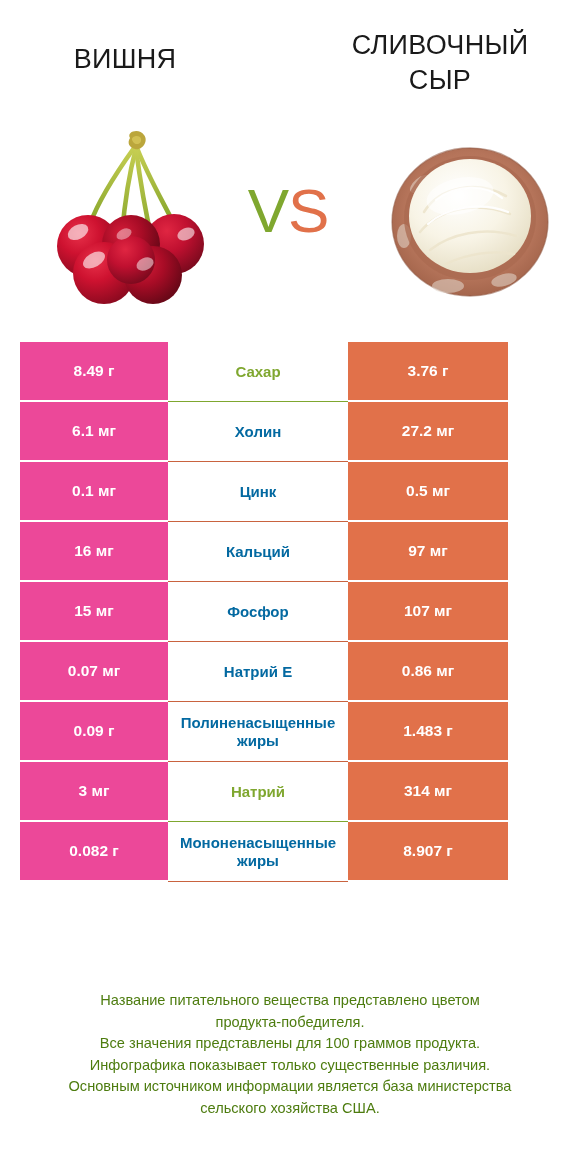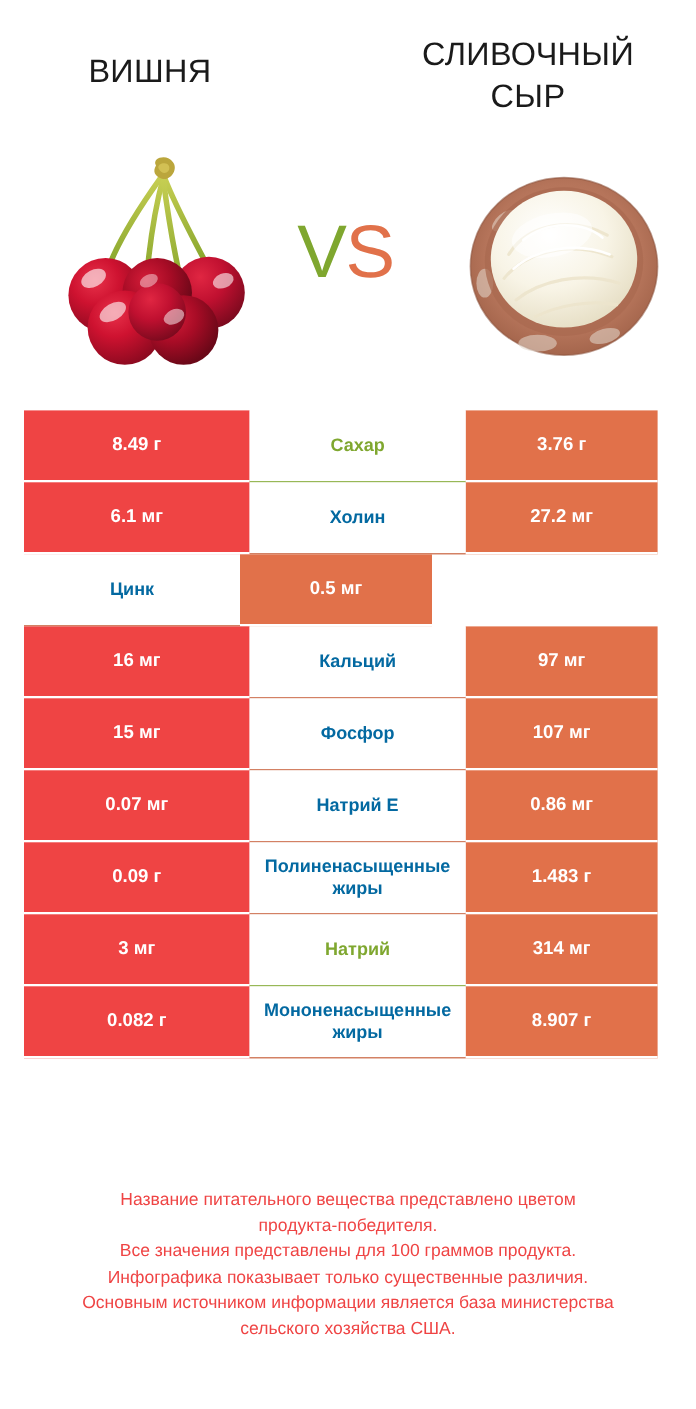--- a/index.html
+++ b/index.html
@@ -94,22 +94,22 @@
     align-items: center;
     justify-content: center;
     text-align: center;
     font-size: 15.5px;
     font-weight: 700;
     line-height: 1.18;
     padding: 2px 6px;
   }
 
   .cell-left {
-    width: 188px;
-    background: #ef4444;
+    width: 148px;
+    background: #ec4899;
     color: #ffffff;
     border-bottom: 2px solid #ffffff;
   }
   .cell-right {
     width: 160px;
     background: #E1714A;
     color: #ffffff;
     border-bottom: 2px solid #ffffff;
   }
 
@@ -139,21 +139,21 @@
   
   .footnote {
     position: absolute;
     left: 22px;
     top: 990px;
     width: 536px;
     text-align: center;
     font-size: 14.6px;
     font-weight: 400;
     line-height: 1.48;
-    color: #ef4444;
+    color: #4d7c0f;
   }
   .footnote p { margin: 0; }
 </style>
 </head>
 <body>
 
 <div id="page">
 
   <div class="titles">
     <div class="title title-left">Вишня</div>
@@ -271,20 +271,21 @@
         <div class="cell cell-right">3.76 г</div>
       </div>
       <div class="row win-right">
         <div class="cell cell-left">6.1 мг</div>
         <div class="cell cell-mid">
           <span>Холин</span>
         </div>
         <div class="cell cell-right">27.2 мг</div>
       </div>
       <div class="row win-right">
+        <div class="cell cell-left">0.1 мг</div>
         <div class="cell cell-mid">
           <span>Цинк</span>
         </div>
         <div class="cell cell-right">0.5 мг</div>
       </div>
       <div class="row win-right">
         <div class="cell cell-left">16 мг</div>
         <div class="cell cell-mid">
           <span>Кальций</span>
         </div>

